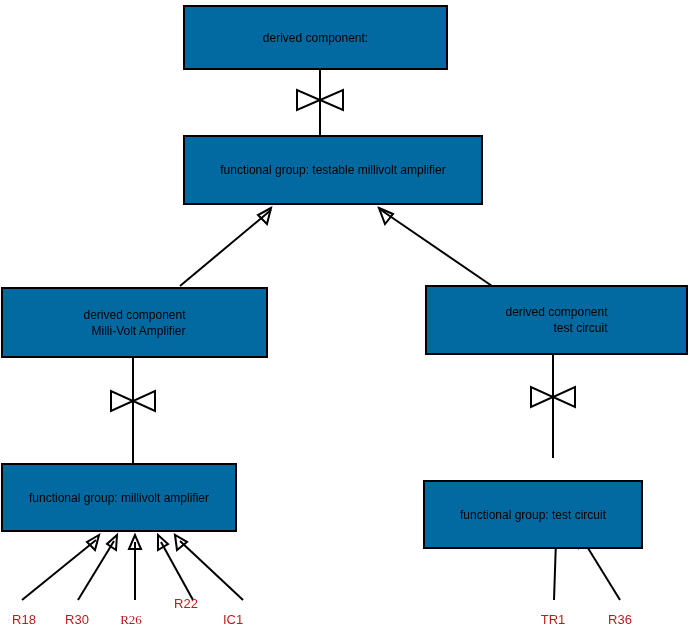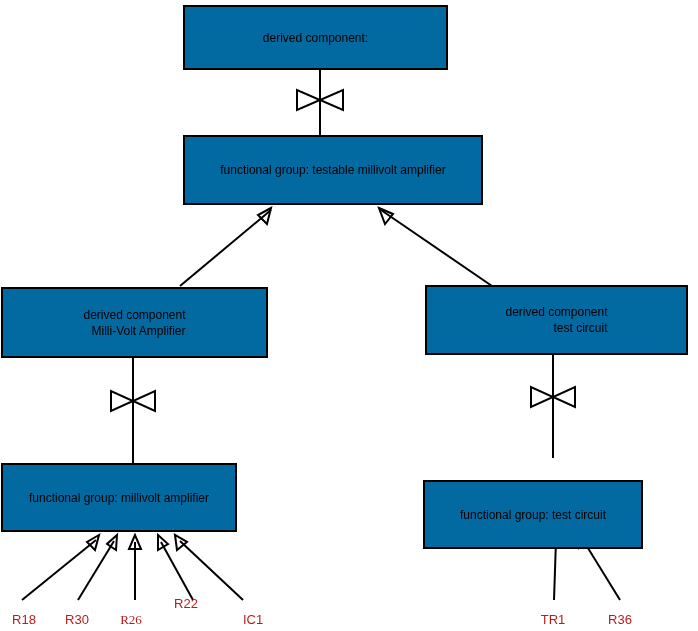--- a/index.html
+++ b/index.html
@@ -144,18 +144,18 @@
   </div>
 
   <div class="node-box" style="left:423px; top:480px; width:220px; height:69px;">
     <div class="node-label center">functional group: test circuit</div>
   </div>
 
   <div class="leaf-label" style="left:24px; top:612px;">R18</div>
   <div class="leaf-label" style="left:77px; top:612px;text-align:center;">R30</div>
   <div class="leaf-label" style="left:131px; top:612px;font-family:Liberation Serif, serif;">R26</div>
   <div class="leaf-label" style="left:186px; top:596px;text-align:right;">R22</div>
-  <div class="leaf-label" style="left:233px; top:612px;margin-left:20px;">IC1</div>
+  <div class="leaf-label" style="left:233px; top:612px;">IC1</div>
 
   <div class="leaf-label" style="left:553px; top:612px;text-align:right;">TR1</div>
   <div class="leaf-label" style="left:620px; top:612px;">R36</div>
 
 </div>
 
 </body></html>

